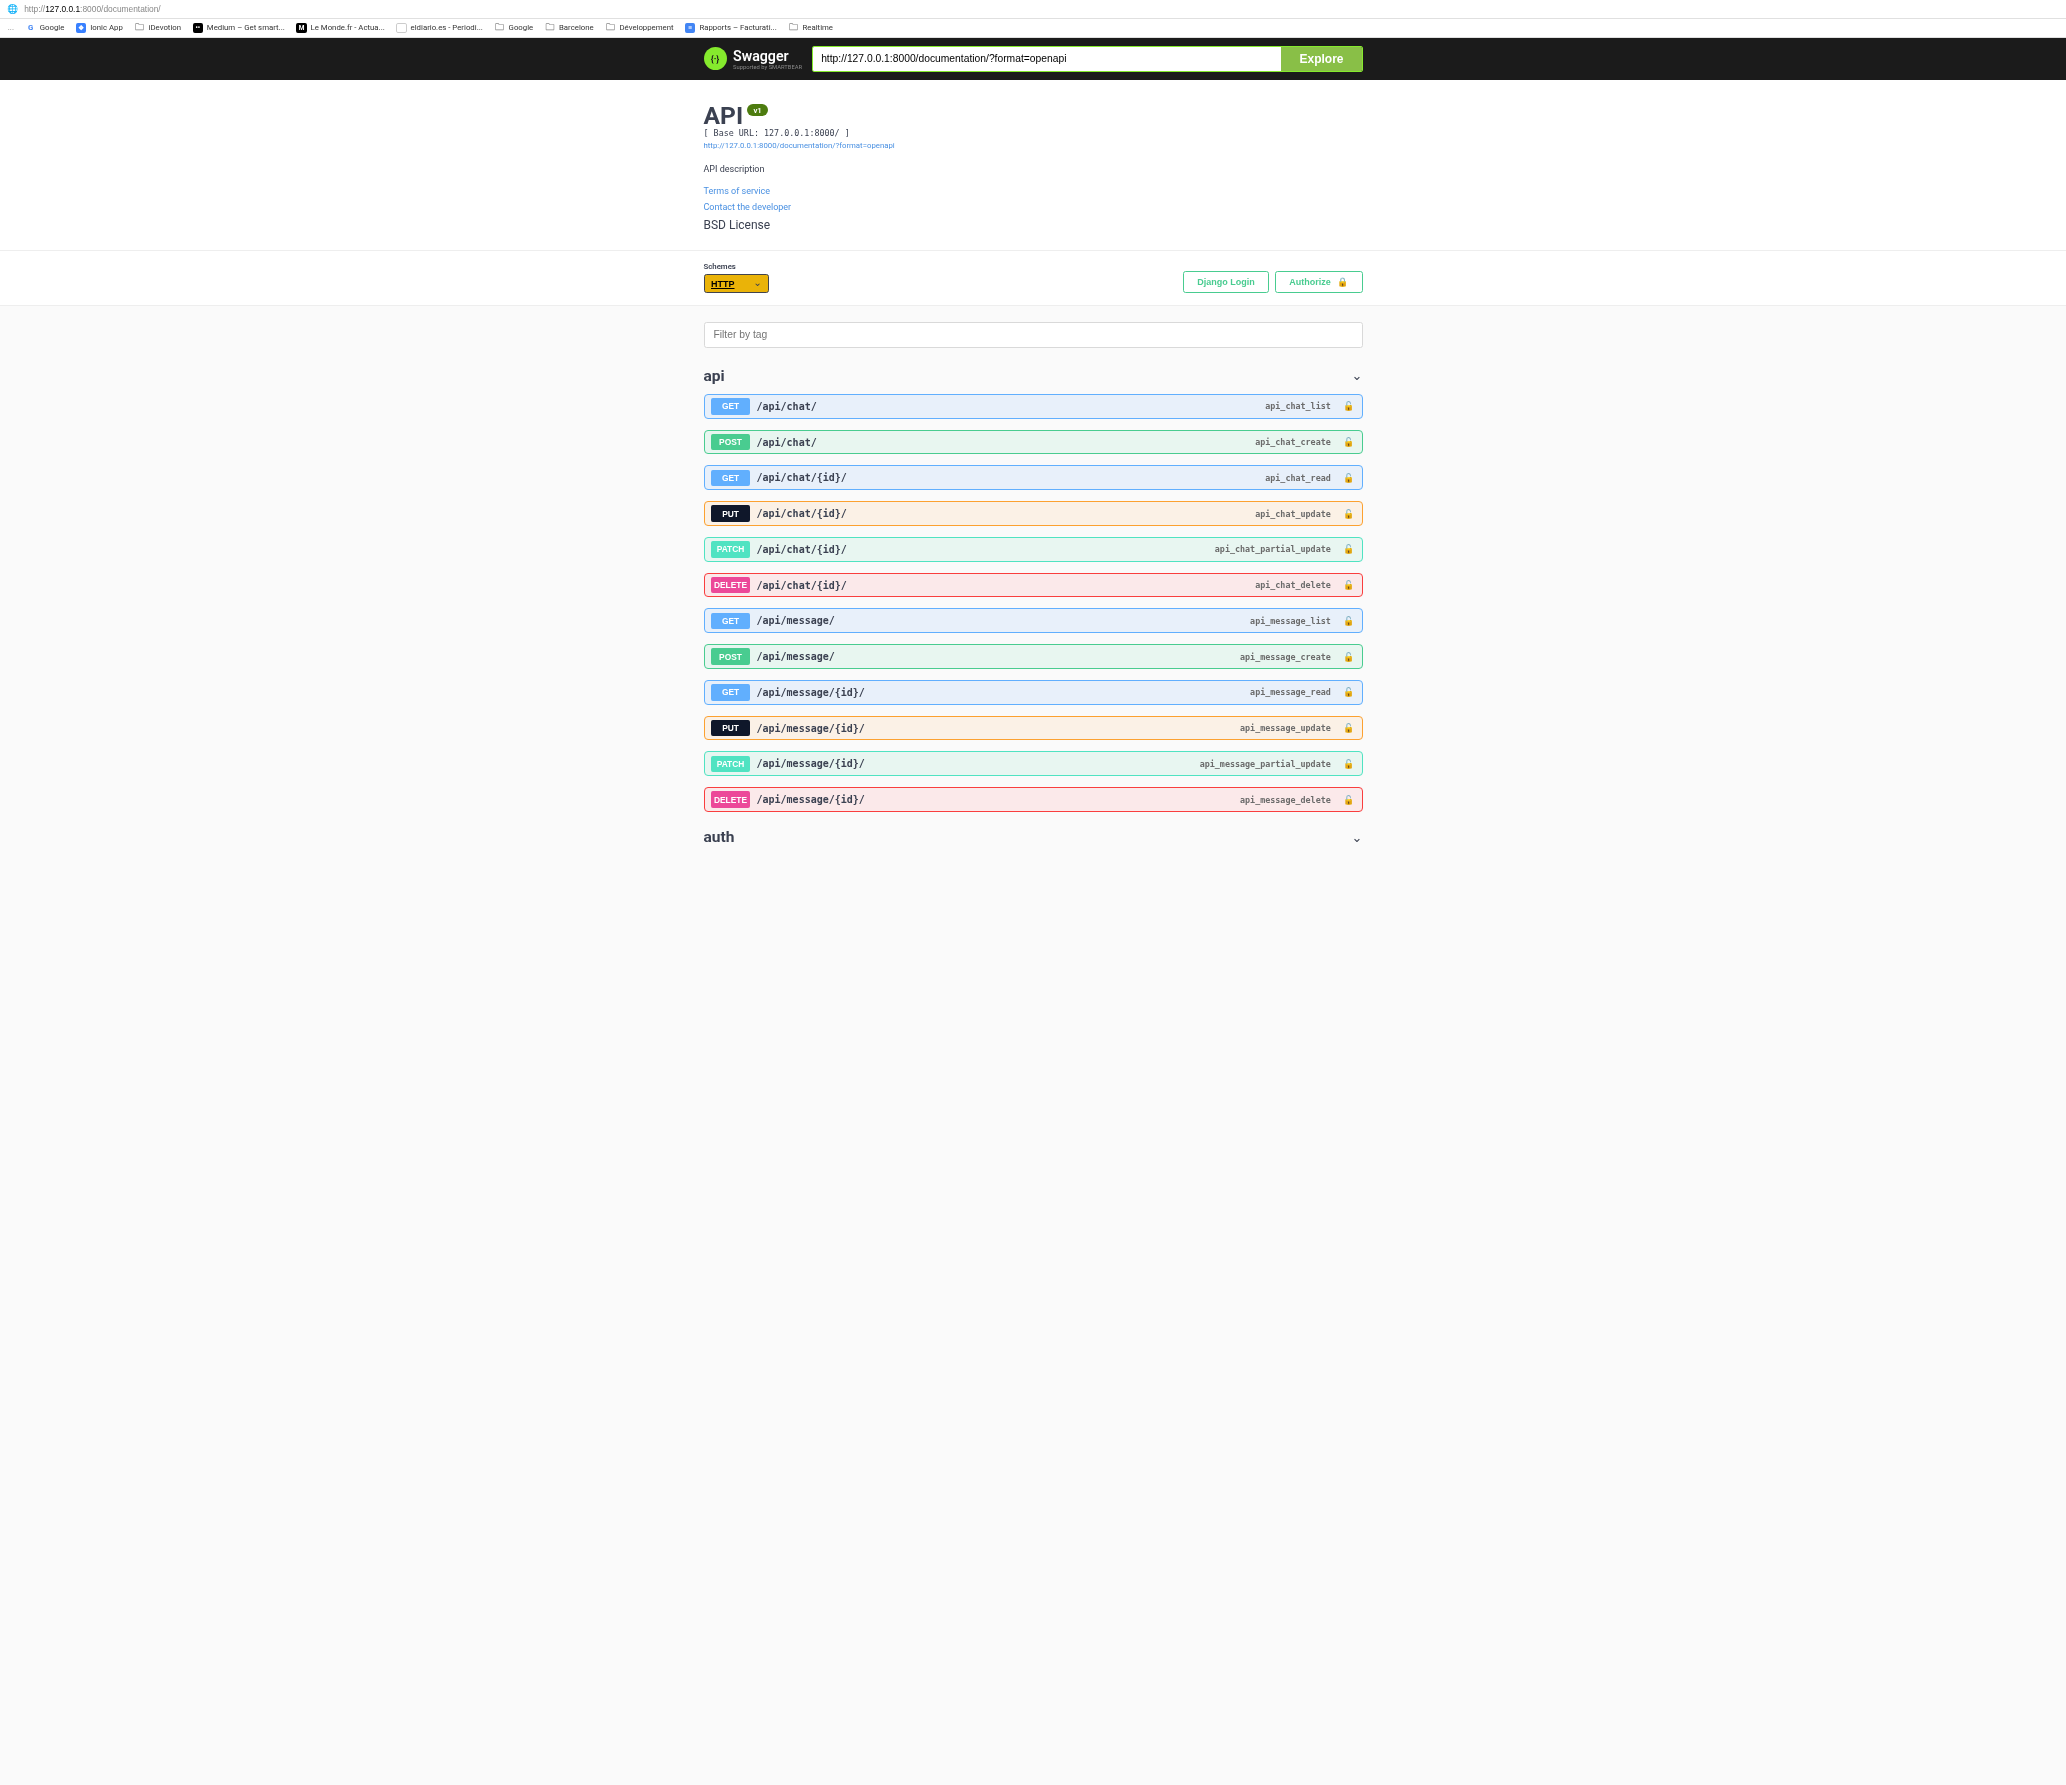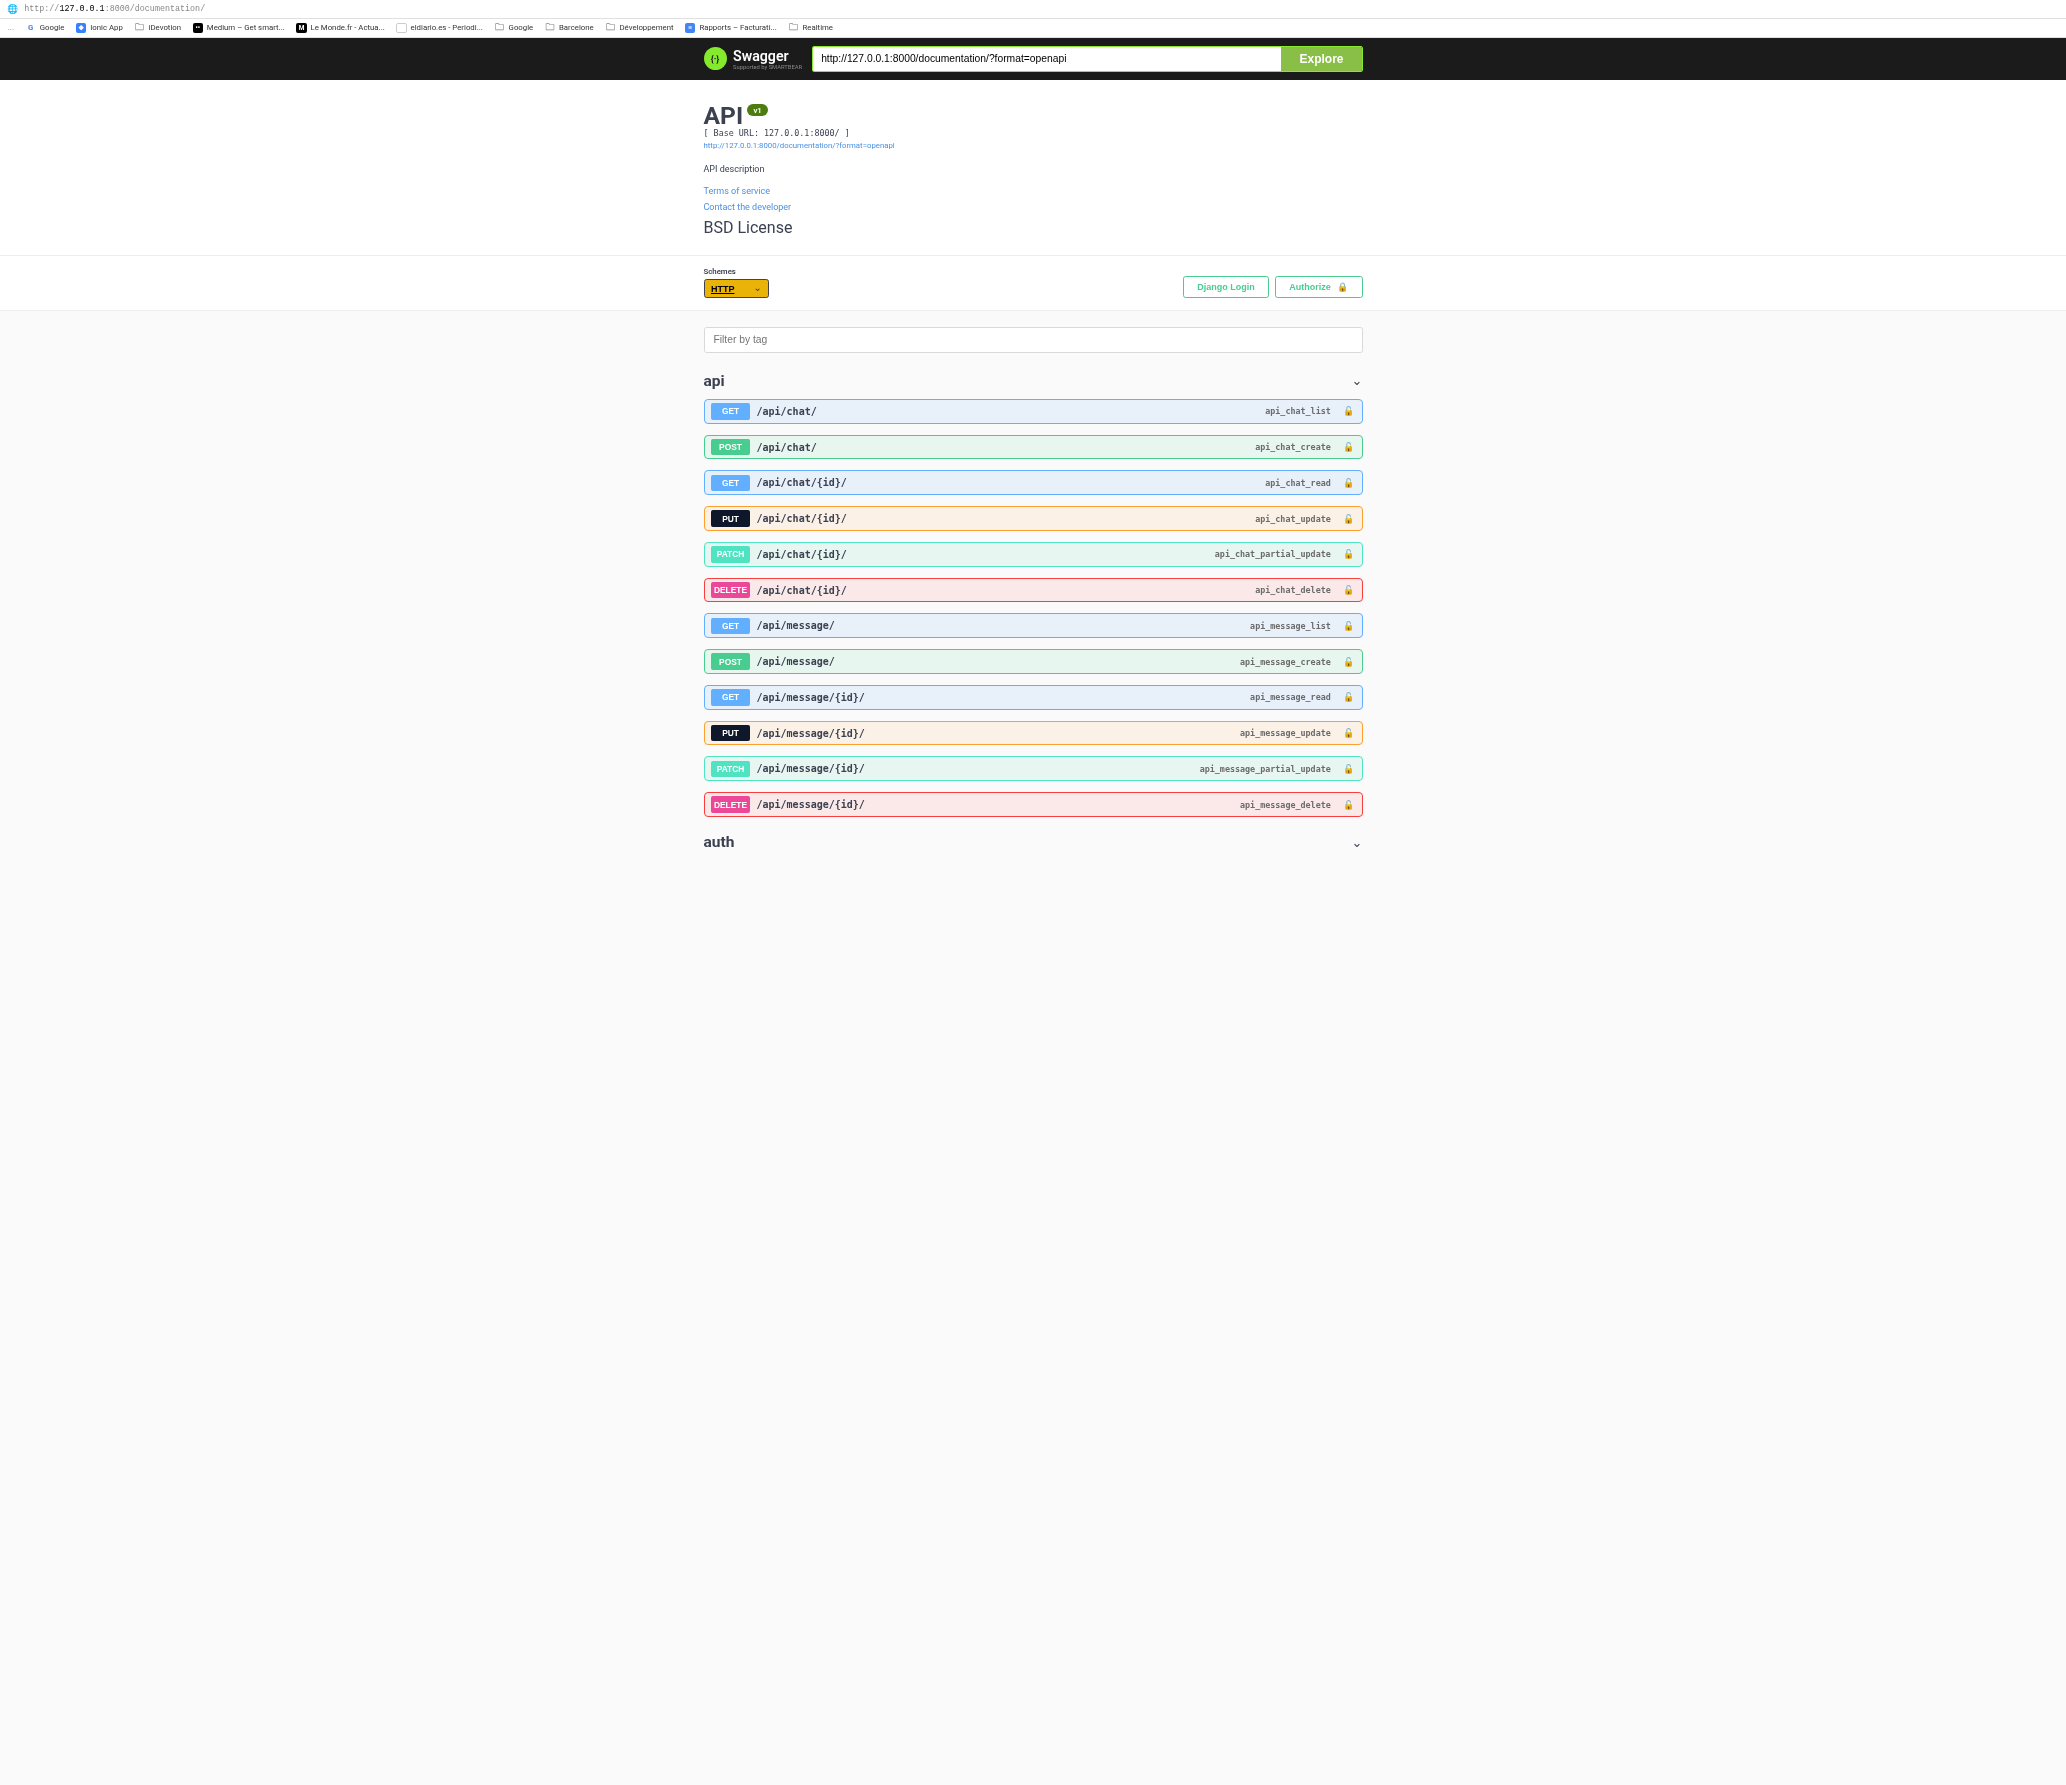--- a/index.html
+++ b/index.html
@@ -12,21 +12,21 @@
     .browser-bar {
       display: flex;
       align-items: center;
       padding: 3.9px 7.8px;
       background: #fff;
       border-bottom: 0.6px solid #e0e0e0;
       font-size: 8.4px;
       color: #555;
     }
     .browser-bar .globe { margin-right: 5.2px; font-size: 9px; color: #666; }
-    .browser-url { font-family: Liberation Mono, monospace; }
+    .browser-url { font-family: Liberation Sans, sans-serif; }
     .browser-url .host { color: #000; font-weight: 500; }
     .browser-url .grey { color: #888; }
     .bookmarks-bar {
       display: flex;
       align-items: center;
       padding: 3.9px 7.8px;
       background: #fff;
       border-bottom: 0.6px solid #e0e0e0;
       font-size: 7.8px;
       color: #333;
@@ -164,21 +164,21 @@
     }
     .info-link {
       display: block;
       color: #4990e2;
       font-size: 9px;
       text-decoration: none;
       margin-top: 11.6px;
     }
     .info-link + .info-link { margin-top: 6.5px; }
     .license {
-      font-size: 16px;
+      font-size: 12px;
       color: #3b4151;
       margin-top: 5.2px;
     }
 
     
     .scheme-section {
       background: #fff;
       border-top: 0.6px solid #eee;
       border-bottom: 0.6px solid #eee;
       padding: 11.6px 0;

